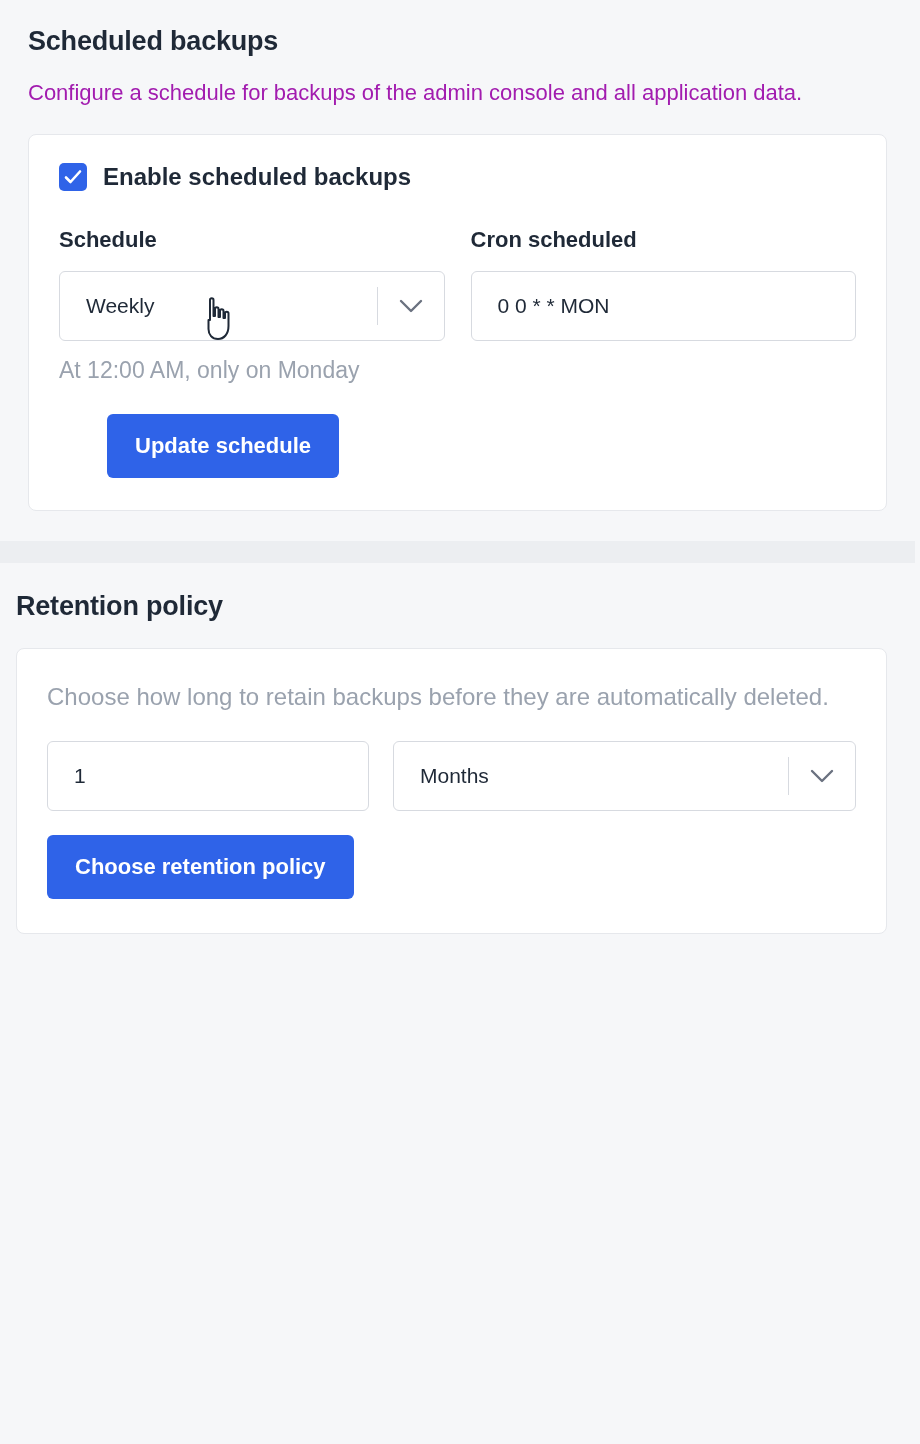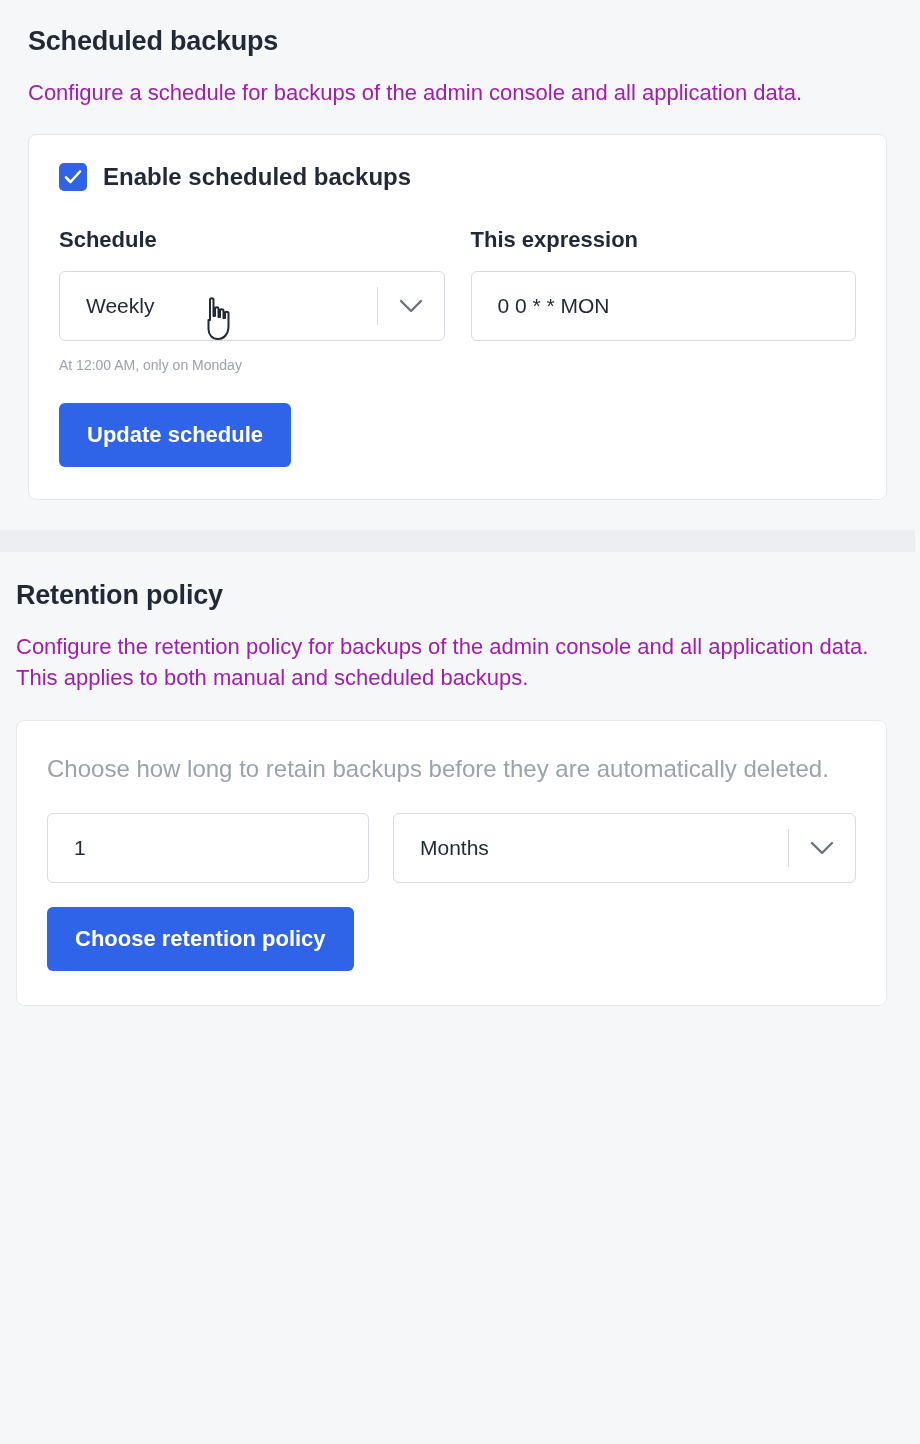--- a/index.html
+++ b/index.html
@@ -110,38 +110,38 @@
   .select .chev {
     width: 66px;
     display: flex;
     align-items: center;
     justify-content: center;
     flex: 0 0 auto;
   }
   .input-text { cursor: text; align-items: center; }
 
   .hint {
-    font-size: 14px;
+    font-size: 23px;
     color: #9aa2ae;
     margin-top: 16px;
   }
 
   .btn {
     display: inline-block;
     background: #2f63e8;
     color: #ffffff;
     font-size: 22px;
     font-weight: bold;
     border: none;
     border-radius: 6px;
     padding: 19px 28px;
     cursor: pointer;
     font-family: "Liberation Sans", sans-serif;
   }
-  .btn-schedule { margin-top: 30px; }
+  .btn-schedule { margin-top: 30px; margin-left: 48px; }
   .btn-retention { margin-top: 24px; }
 
   .divider-gap {
     height: 22px;
     background: #eceef1;
     margin-top: 30px;
   }
 
   .section-retention { padding-top: 28px; padding-left: 16px; }
 
@@ -195,36 +195,35 @@
             <span class="chev">
               <svg width="26" height="16" viewBox="0 0 26 16">
                 <path d="M3 3 L13 13 L23 3" fill="none" stroke="#6b7280" stroke-width="2.4" stroke-linecap="round" stroke-linejoin="round"></path>
               </svg>
             </span>
           </div>
           <div class="hint">At 12:00 AM, only on Monday</div>
         </div>
 
         <div class="field">
-          <div class="field-label">This expression</div>
+          <div class="field-label">Cron scheduled</div>
           <div class="control input-text">
             <span>0 0 * * MON</span>
           </div>
         </div>
       </div>
 
       <button class="btn btn-schedule">Update schedule</button>
     </div>
   </div>
 
   <div class="divider-gap"></div>
 
   <div class="section section-retention">
     <h2 class="section-title">Retention policy</h2>
-    <p class="section-desc">Configure the retention policy for backups of the admin console and all application data. This applies to both manual and scheduled backups.</p>
 
     <div class="card card-retention">
       <p class="card-text">Choose how long to retain backups before they are automatically deleted.</p>
 
       <div class="retention-row">
         <div class="retention-number">
           <div class="control input-text">
             <span>1</span>
           </div>
         </div>

